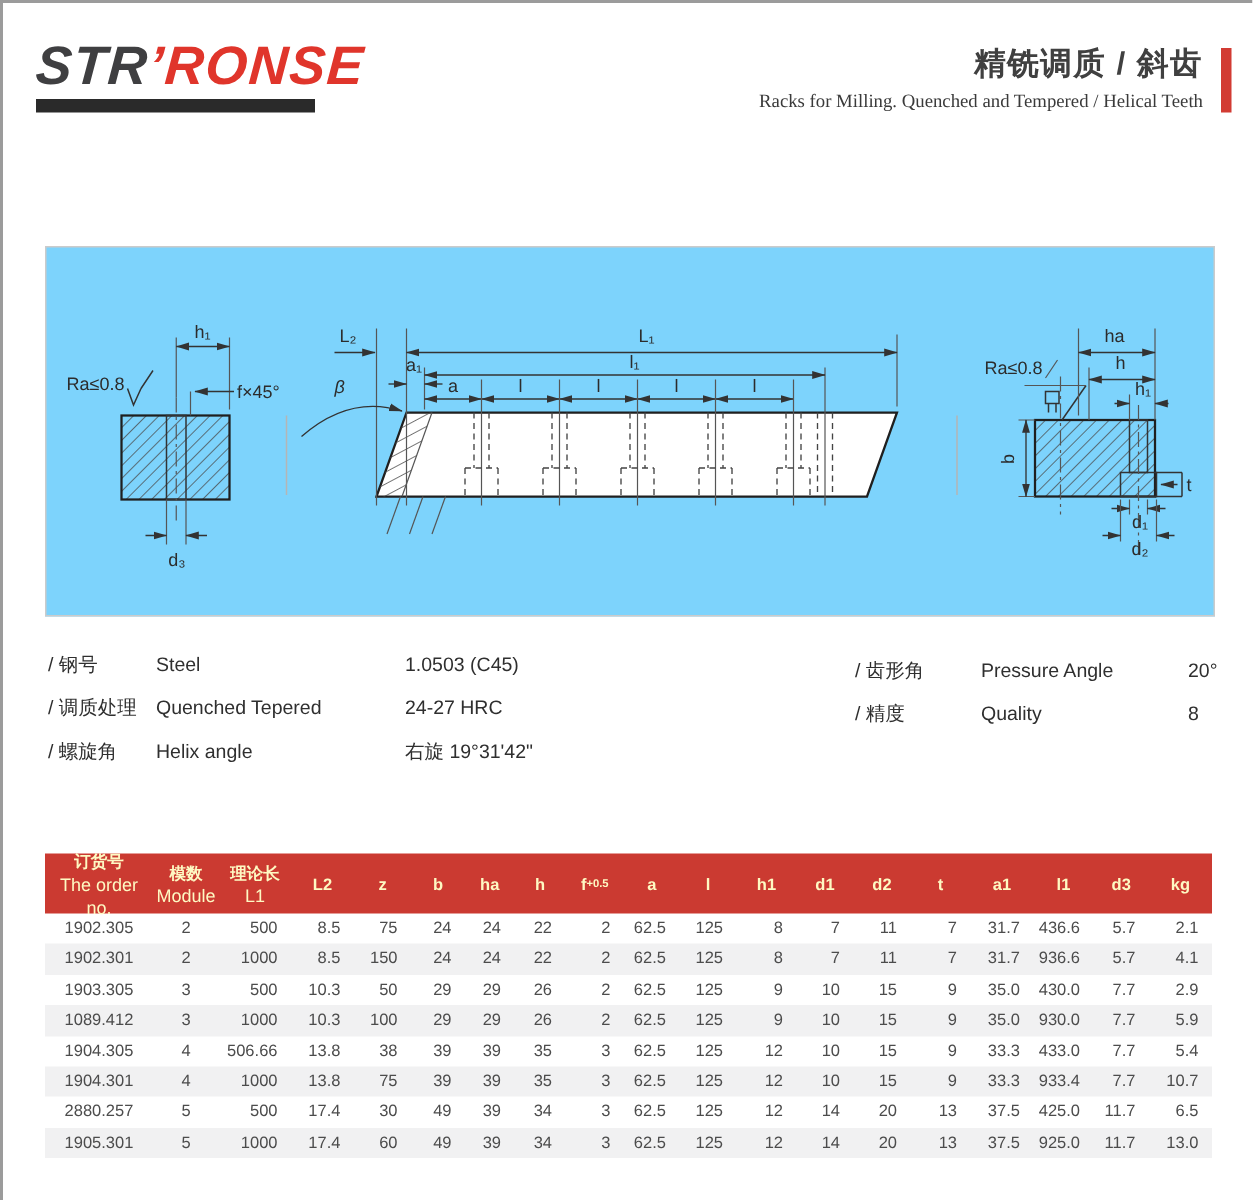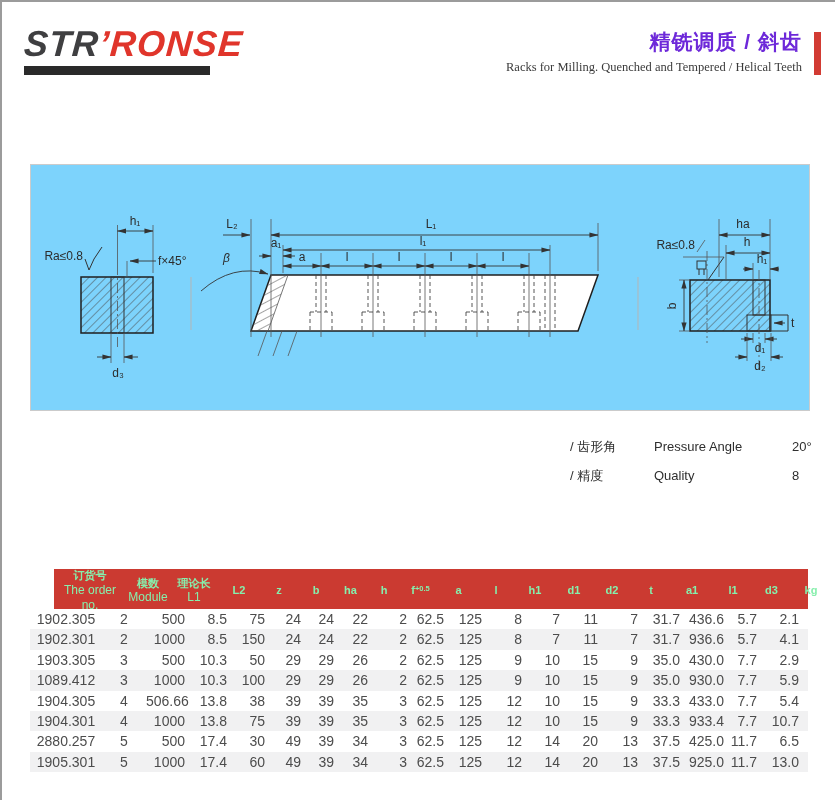--- a/index.html
+++ b/index.html
@@ -8,21 +8,21 @@
     font-family:"Liberation Sans","DejaVu Sans",sans-serif;color:#333;
     border-top:2px solid #9b9b9b;border-left:2px solid #9b9b9b;box-sizing:border-box;
   }
   
   .logo{position:absolute;left:22px;top:24px;}
   .logo-text{font-size:36px;font-weight:bold;font-style:italic;letter-spacing:1px;transform:skewX(-4deg);display:inline-block;line-height:1;}
   .logo-str{color:#3f3f41;}
   .logo-red{color:#e0352b;}
   .logo-bar{width:186px;height:9px;background:#2a2a2a;margin-top:4px;}
   .title-block{position:absolute;top:26px;right:33px;text-align:right;}
-  .title-zh{font-size:21px;font-weight:bold;color:#6d28d9;letter-spacing:1px;}
+  .title-zh{font-size:21px;font-weight:bold;color:#404040;letter-spacing:1px;}
   .title-en{font-size:12.5px;color:#3a3a3a;margin-top:4px;font-family:Liberation Serif, serif;}
   .accent-bar{position:absolute;top:30px;right:14px;width:7px;height:43px;background:#d23b33;}
   
   .panel{position:absolute;left:28px;top:162px;width:778px;height:245px;border:1px solid #cbcbcb;background:#7dd3fc;}
   svg text{font-family:"Liberation Sans","DejaVu Sans",sans-serif;font-size:12px;fill:#2c2c2c;}
   .ln{stroke:#333;stroke-width:1;fill:none;}
   .bd{stroke:#1f1f1f;stroke-width:1.5;}
   .thin{stroke:#555;stroke-width:0.8;fill:none;}
   .cl{stroke:#555;stroke-width:0.8;stroke-dasharray:10 3 2 3;fill:none;}
   .dash{stroke:#444;stroke-width:0.9;stroke-dasharray:4 3;fill:none;}
@@ -34,26 +34,26 @@
   .specs-right{left:568px;top:436px;width:250px;}
   .spec-row{position:relative;height:29px;line-height:18px;}
   .spec-zh{position:absolute;left:0;}
   .specs-left .spec-en{position:absolute;left:72px;}
   .specs-left .spec-val{position:absolute;left:238px;}
   .specs-right .spec-en{position:absolute;left:84px;}
   .specs-right .spec-val{position:absolute;left:222px;}
   
   .dtable{position:absolute;left:28px;top:567px;width:778px;}
   .grid19{display:grid;grid-template-columns:72px 44px 48px 42px 38px 36px 33px 34px 39px 37px 38px 40px 38px 38px 40px 42px 40px 37px 42px;}
-  .thead{background:#cb3a31;color:#86efac;height:40px;align-items:center;margin-left:24px;}
+  .thead{background:#cb3a31;color:#fef9c3;height:40px;align-items:center;}
   .th{display:flex;flex-direction:column;align-items:center;justify-content:center;font-size:11px;font-weight:bold;line-height:1.25;text-align:center;}
   .th .en{font-size:12px;font-weight:normal;}
   .th sup{font-size:7.5px;vertical-align:super;}
   .fcell{flex-direction:row;align-items:flex-start;}
-  .trow{height:20.4px;line-height:20.4px;font-size:14px;color:#4c4c4c;}
+  .trow{height:20.4px;line-height:20.4px;font-size:11px;color:#4c4c4c;}
   .trow:nth-child(even){background:#f1f1f2;}
   .tcell{text-align:right;padding-right:9px;overflow:hidden;white-space:nowrap;}
   .tcell:nth-child(1),.tcell:nth-child(2){text-align:center;padding-right:0;}
 </style>
 </head>
 <body>
 
 <div class="page">
 
   <div class="logo">
@@ -218,20 +218,37 @@
       <line class="dim" x1="746" y1="174" x2="734" y2="174" marker-end="url(#arr)"></line>
       <text x="729" y="187" text-anchor="middle" font-size="11">d₁</text>
       <line class="thin" x1="716" y1="168" x2="716" y2="196"></line>
       <line class="thin" x1="740" y1="168" x2="740" y2="196"></line>
       <line class="dim" x1="704" y1="192" x2="716" y2="192" marker-end="url(#arr)"></line>
       <line class="dim" x1="752" y1="192" x2="740" y2="192" marker-end="url(#arr)"></line>
       <text x="729" y="205" text-anchor="middle" font-size="11">d₂</text>
     </svg>
   </div>
 
+  <div class="specs specs-left">
+    <div class="spec-row">
+      <span class="spec-zh">/ 钢号</span>
+      <span class="spec-en">Steel</span>
+      <span class="spec-val">1.0503 (C45)</span>
+    </div>
+    <div class="spec-row">
+      <span class="spec-zh">/ 调质处理</span>
+      <span class="spec-en">Quenched Tepered</span>
+      <span class="spec-val">24-27 HRC</span>
+    </div>
+    <div class="spec-row">
+      <span class="spec-zh">/ 螺旋角</span>
+      <span class="spec-en">Helix angle</span>
+      <span class="spec-val">右旋 19°31'42"</span>
+    </div>
+  </div>
   <div class="specs specs-right">
     <div class="spec-row">
       <span class="spec-zh">/ 齿形角</span>
       <span class="spec-en">Pressure Angle</span>
       <span class="spec-val">20°</span>
     </div>
     <div class="spec-row">
       <span class="spec-zh">/ 精度</span>
       <span class="spec-en">Quality</span>
       <span class="spec-val">8</span>

